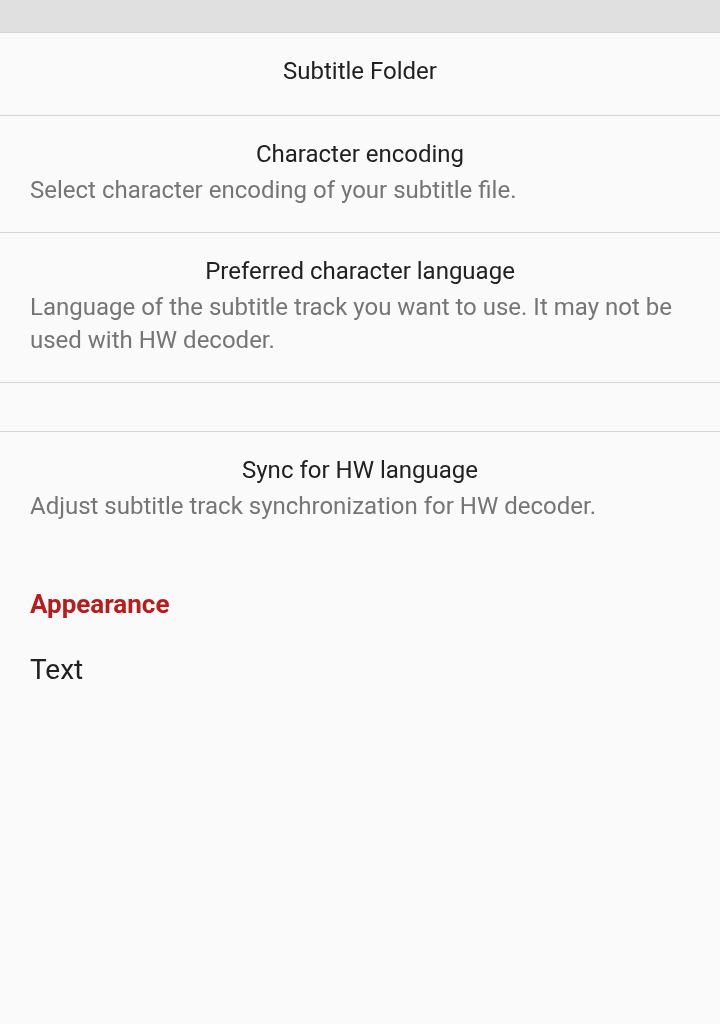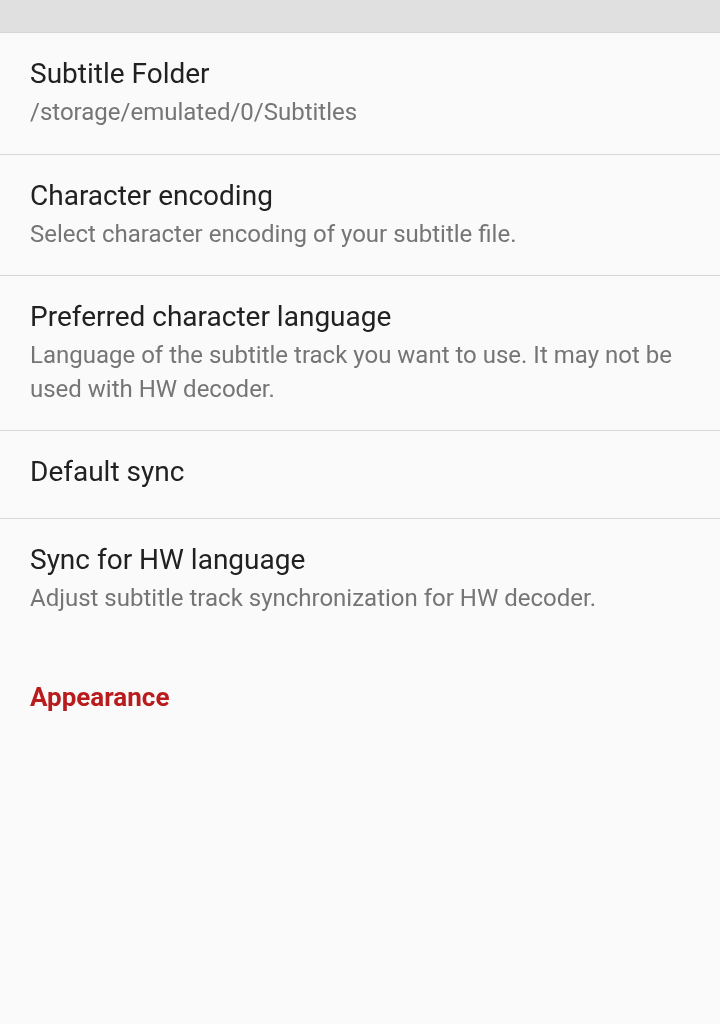--- a/index.html
+++ b/index.html
@@ -24,24 +24,25 @@
     .setting-item {
       padding: 24px 30px 24px 30px;
       border-bottom: 1px solid #d7d7d7;
       cursor: pointer;
       background: #fafafa;
     }
     .setting-item:first-child {
       border-top: 1px solid #d7d7d7;
     }
     .setting-title {
-      font-size: 28px;
+      font-size: 24px;
       color: #212121;
       font-weight: 400;
       margin-bottom: 6px;
+      text-align: center;
     }
     .setting-subtitle {
       font-size: 24px;
       color: #757575;
       font-weight: 400;
       line-height: 1.4;
     }
     .section-header {
       padding: 42px 30px 14px 30px;
       font-size: 26px;
@@ -59,38 +60,39 @@
   </style>
 </head>
 <body>
 
 <div class="status-bar"></div>
 
 <div class="settings-list">
 
   <div class="setting-item">
     <div class="setting-title">Subtitle Folder</div>
-    <div class="setting-subtitle">/storage/emulated/0/Subtitles</div>
   </div>
 
   <div class="setting-item">
     <div class="setting-title">Character encoding</div>
     <div class="setting-subtitle">Select character encoding of your subtitle file.</div>
   </div>
 
   <div class="setting-item">
     <div class="setting-title">Preferred character language</div>
     <div class="setting-subtitle">Language of the subtitle track you want to use. It may not be used with HW decoder.</div>
   </div>
 
   <div class="setting-item">
-    <div class="setting-title">Default sync</div>
   </div>
 
   <div class="setting-item" style="border-bottom: none;">
     <div class="setting-title">Sync for HW language</div>
     <div class="setting-subtitle">Adjust subtitle track synchronization for HW decoder.</div>
   </div>
 
   <div class="section-header">Appearance</div>
 
+  <div class="setting-item-simple">
+    <div class="setting-title-simple">Text</div>
+  </div>
 
 </div>
 
 </body></html>

